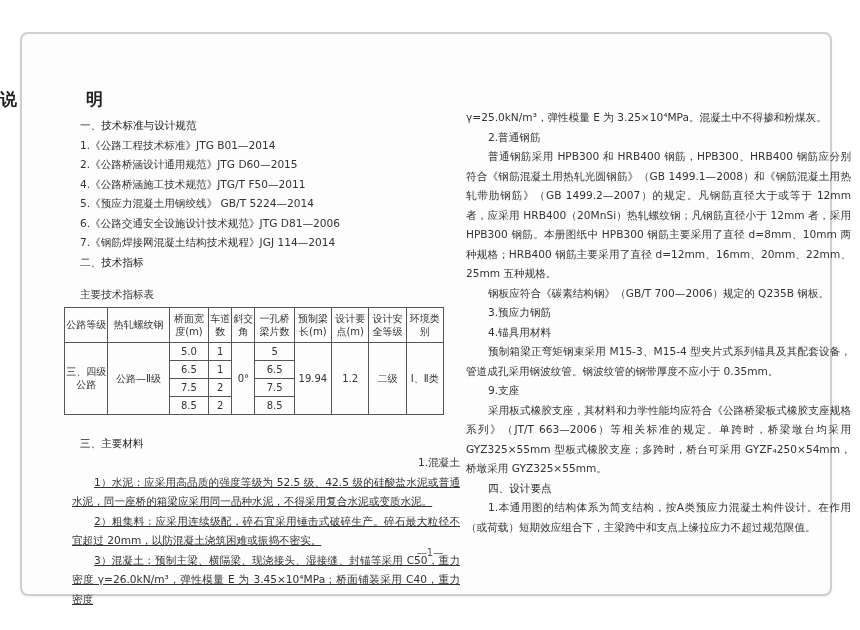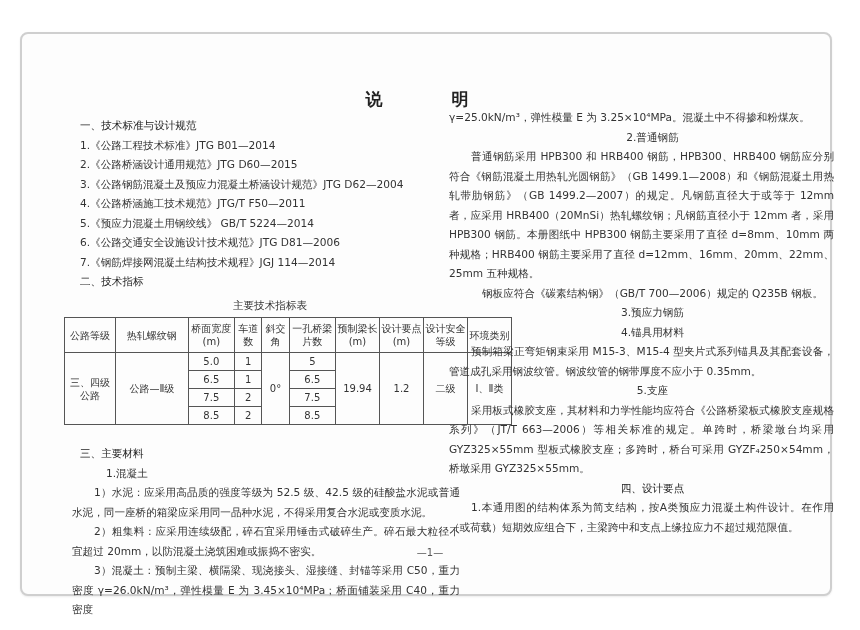--- a/index.html
+++ b/index.html
@@ -1,45 +1,44 @@
 <!DOCTYPE html>
 <html><head>
 <meta charset="utf-8">
 <style>
   html,body{margin:0;padding:0;}
   body{width:860px;height:630px;background:#ffffff;position:relative;overflow:hidden;font-family:"DejaVu Sans","Liberation Sans",sans-serif;color:#2a2a2a;}
   .sheet{position:absolute;left:20px;top:32px;width:808px;height:560px;border:2px solid #cfcfcf;border-radius:8px;background:#fdfdfd;box-shadow:0 1px 2px rgba(0,0,0,0.08);}
-  .title{position:absolute;left:0;right:0;top:88px;text-align:center;font-family:"DejaVu Serif","Liberation Serif",serif;font-weight:bold;font-size:17px;letter-spacing:26px;color:#222;}
+  .title{position:absolute;left:0;right:0;top:88px;font-family:"DejaVu Serif","Liberation Serif",serif;font-weight:bold;font-size:17px;letter-spacing:26px;color:#222;}
   .col{position:absolute;font-size:10.6px;line-height:19.5px;color:#333;}
   .col-left{left:80px;top:116px;width:380px;}
-  .col-right{left:449px;top:108px;width:385px;}
+  .col-right{left:466px;top:108px;width:385px;}
   .h{font-weight:normal;color:#222;}
   .p{margin:0;white-space:nowrap;}
-  .ind{padding-left:22px;text-align:center;}
-  .ind2{padding-left:26px;}
+  .ind{padding-left:22px;}
+  .ind2{padding-left:26px;text-align:right;}
   .wrap{white-space:normal;text-indent:22px;text-align:justify;}
-  .flush{margin-left:-8px;}
-  .cap{text-align:center;margin-top:4px;margin-bottom:2px;color:#333;}
-  table.spec{border-collapse:collapse;margin-left:-16px;width:448px;font-size:10px;line-height:13px;color:#333;}
+  .flush{margin-left:-8px;text-decoration:underline;}
+  .cap{margin-top:13px;margin-bottom:2px;color:#333;}
+  table.spec{border-collapse:collapse;margin-left:-16px;width:380px;font-size:10px;line-height:13px;color:#333;}
   table.spec td,table.spec th{border:1px solid #555;text-align:center;font-weight:normal;padding:2px 1px;}
   table.spec th{padding:4px 1px;}
   .page-num{position:absolute;left:0;right:0;top:547px;text-align:center;font-size:10px;color:#555;}
 </style>
 </head>
 <body>
 
 <div class="sheet"></div>
 
 <div class="title">说　明</div>
 
 <div class="col col-left">
   <p class="p h">一、技术标准与设计规范</p>
   <p class="p">1.《公路工程技术标准》JTG B01—2014</p>
   <p class="p">2.《公路桥涵设计通用规范》JTG D60—2015</p>
-  <p class="p">3.《公路钢筋混凝土及预应力混凝土桥涵设计规范》JTG D62—2004</p>
   <p class="p">4.《公路桥涵施工技术规范》JTG/T F50—2011</p>
   <p class="p">5.《预应力混凝土用钢绞线》 GB/T 5224—2014</p>
   <p class="p">6.《公路交通安全设施设计技术规范》JTG D81—2006</p>
   <p class="p">7.《钢筋焊接网混凝土结构技术规程》JGJ 114—2014</p>
   <p class="p h">二、技术指标</p>
   <div class="cap">主要技术指标表</div>
   <table class="spec">
     <tbody>
         <tr>
       <th style="width:40px">公路等级</th>
@@ -90,19 +89,19 @@
 </div>
 
 <div class="col col-right">
   <p class="p">γ=25.0kN/m³，弹性模量 E 为 3.25×10⁴MPa。混凝土中不得掺和粉煤灰。</p>
   <p class="p ind">2.普通钢筋</p>
   <p class="p wrap">普通钢筋采用 HPB300 和 HRB400 钢筋，HPB300、HRB400 钢筋应分别符合《钢筋混凝土用热轧光圆钢筋》（GB 1499.1—2008）和《钢筋混凝土用热轧带肋钢筋》（GB 1499.2—2007）的规定。凡钢筋直径大于或等于 12mm 者，应采用 HRB400（20MnSi）热轧螺纹钢；凡钢筋直径小于 12mm 者，采用 HPB300 钢筋。本册图纸中 HPB300 钢筋主要采用了直径 d=8mm、10mm 两种规格；HRB400 钢筋主要采用了直径 d=12mm、16mm、20mm、22mm、25mm 五种规格。</p>
   <p class="p ind">钢板应符合《碳素结构钢》（GB/T 700—2006）规定的 Q235B 钢板。</p>
   <p class="p ind">3.预应力钢筋</p>
   <p class="p ind">4.锚具用材料</p>
   <p class="p wrap">预制箱梁正弯矩钢束采用 M15-3、M15-4 型夹片式系列锚具及其配套设备，管道成孔采用钢波纹管。钢波纹管的钢带厚度不应小于 0.35mm。</p>
-  <p class="p ind">5.支座</p>
+  <p class="p ind">9.支座</p>
   <p class="p wrap">采用板式橡胶支座，其材料和力学性能均应符合《公路桥梁板式橡胶支座规格系列》（JT/T 663—2006）等相关标准的规定。单跨时，桥梁墩台均采用 GYZ325×55mm 型板式橡胶支座；多跨时，桥台可采用 GYZF₄250×54mm，桥墩采用 GYZ325×55mm。</p>
   <p class="p h ind">四、设计要点</p>
   <p class="p wrap">1.本通用图的结构体系为简支结构，按A类预应力混凝土构件设计。在作用（或荷载）短期效应组合下，主梁跨中和支点上缘拉应力不超过规范限值。</p>
 </div>
 
 <div class="page-num">—1—</div>
 
 </body></html>

